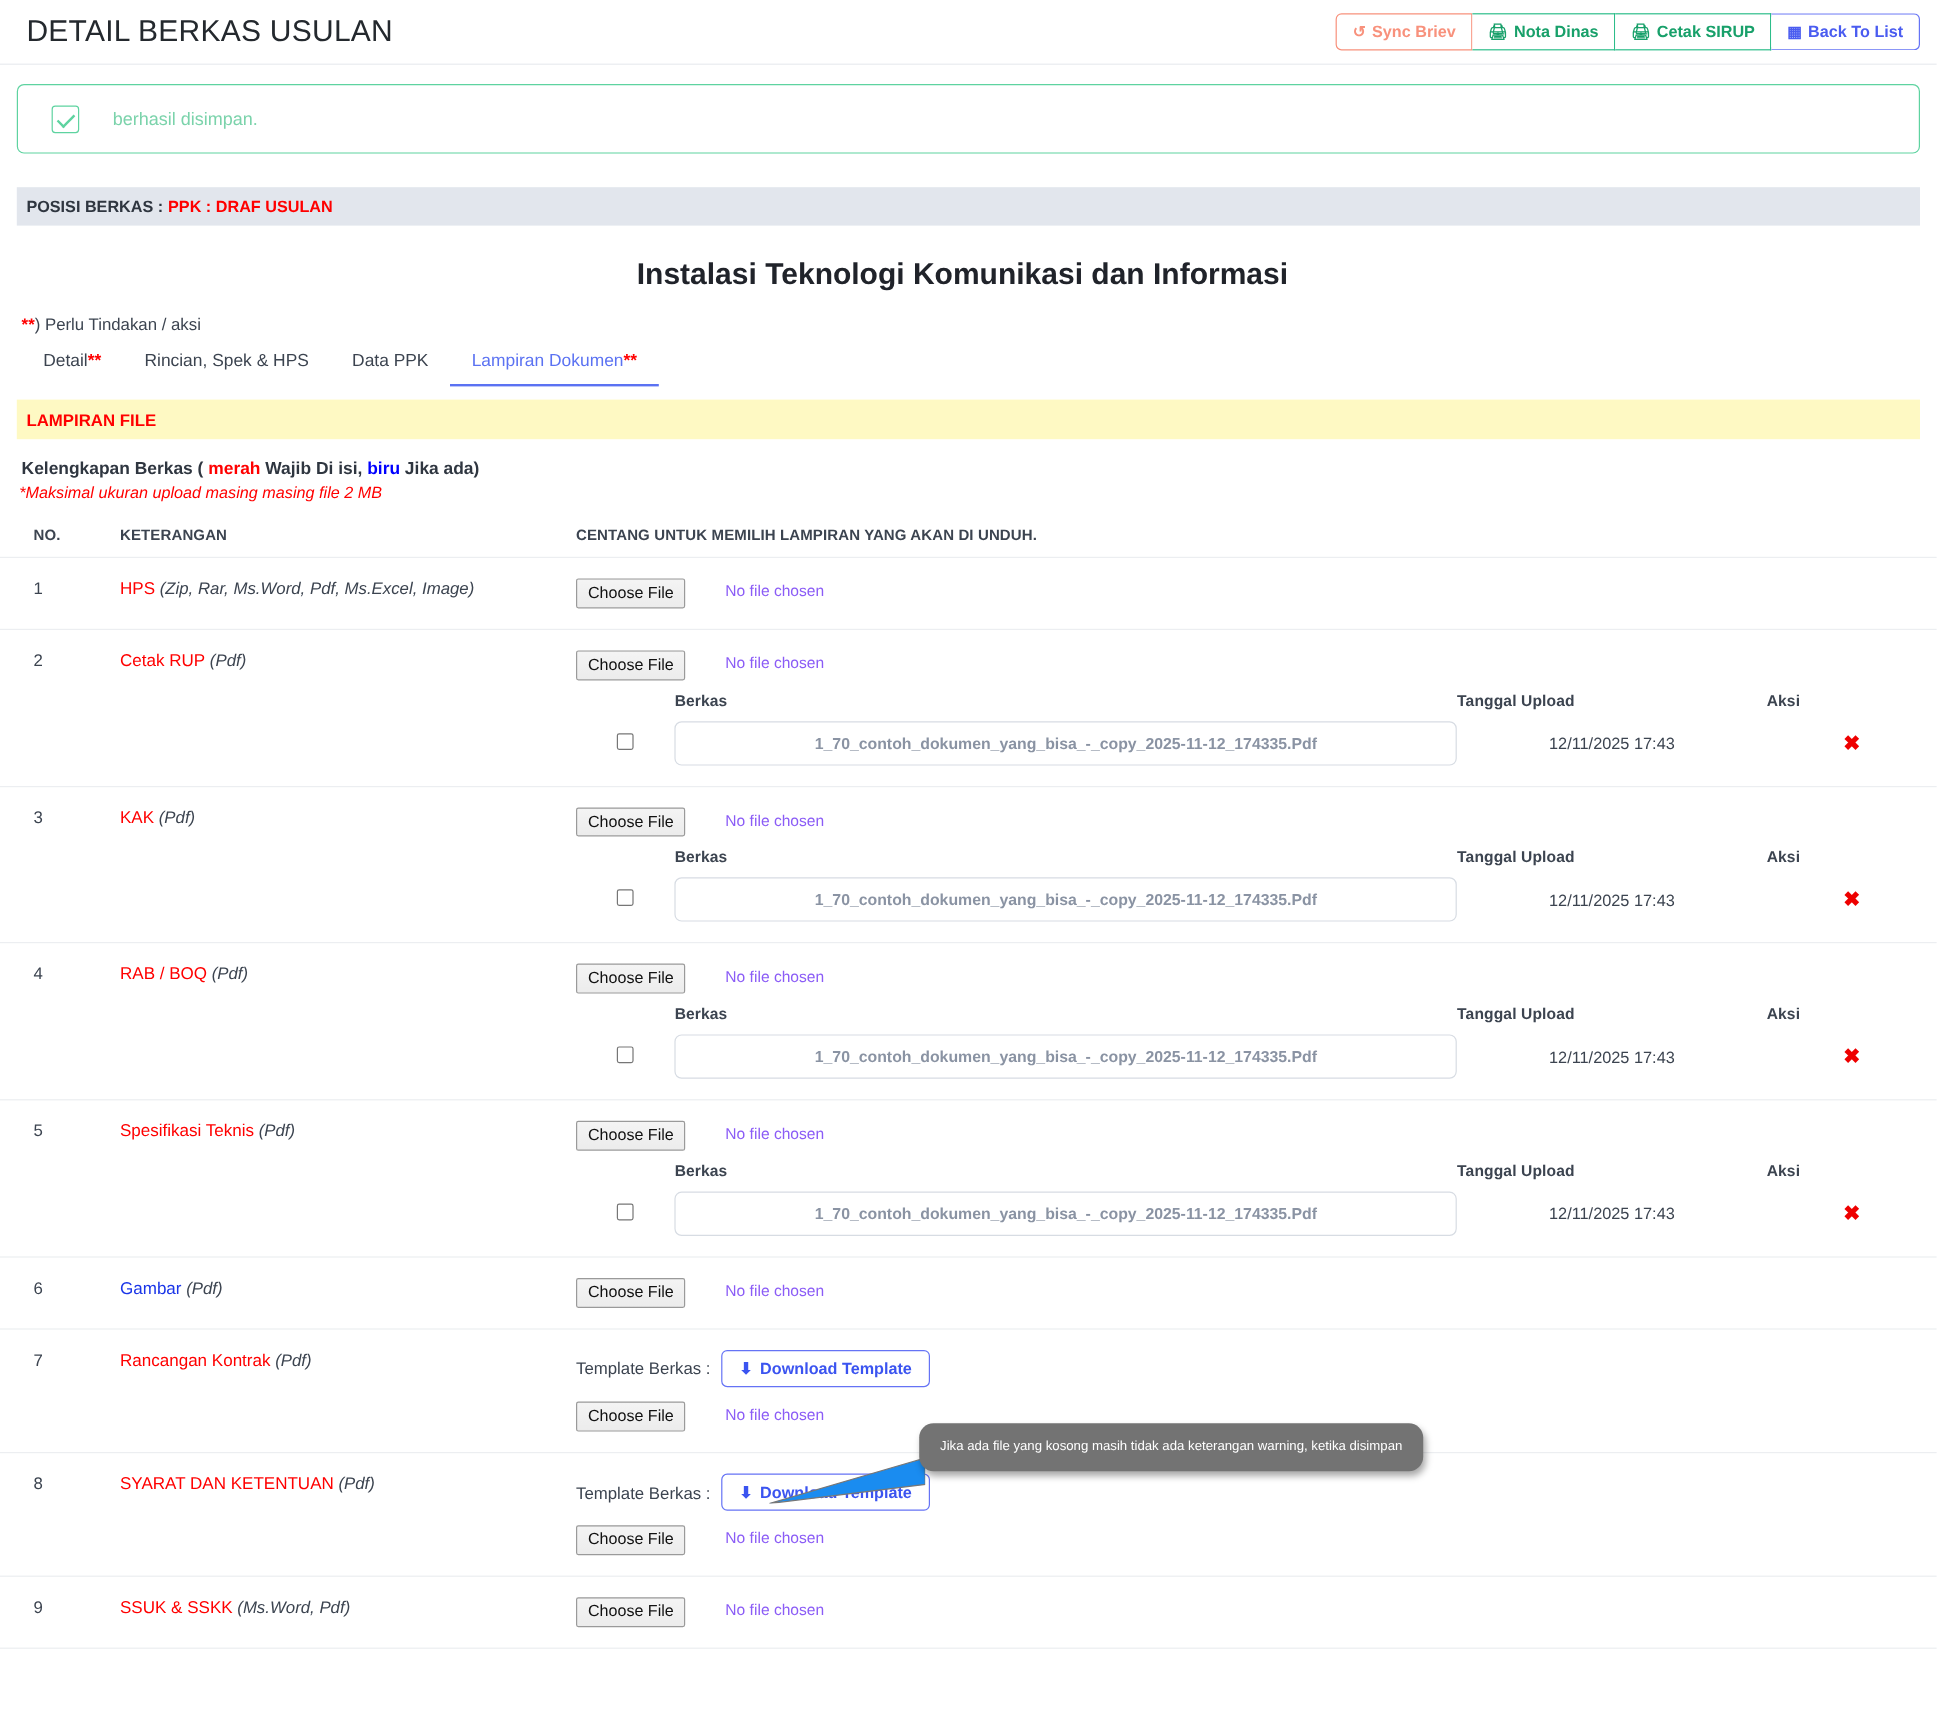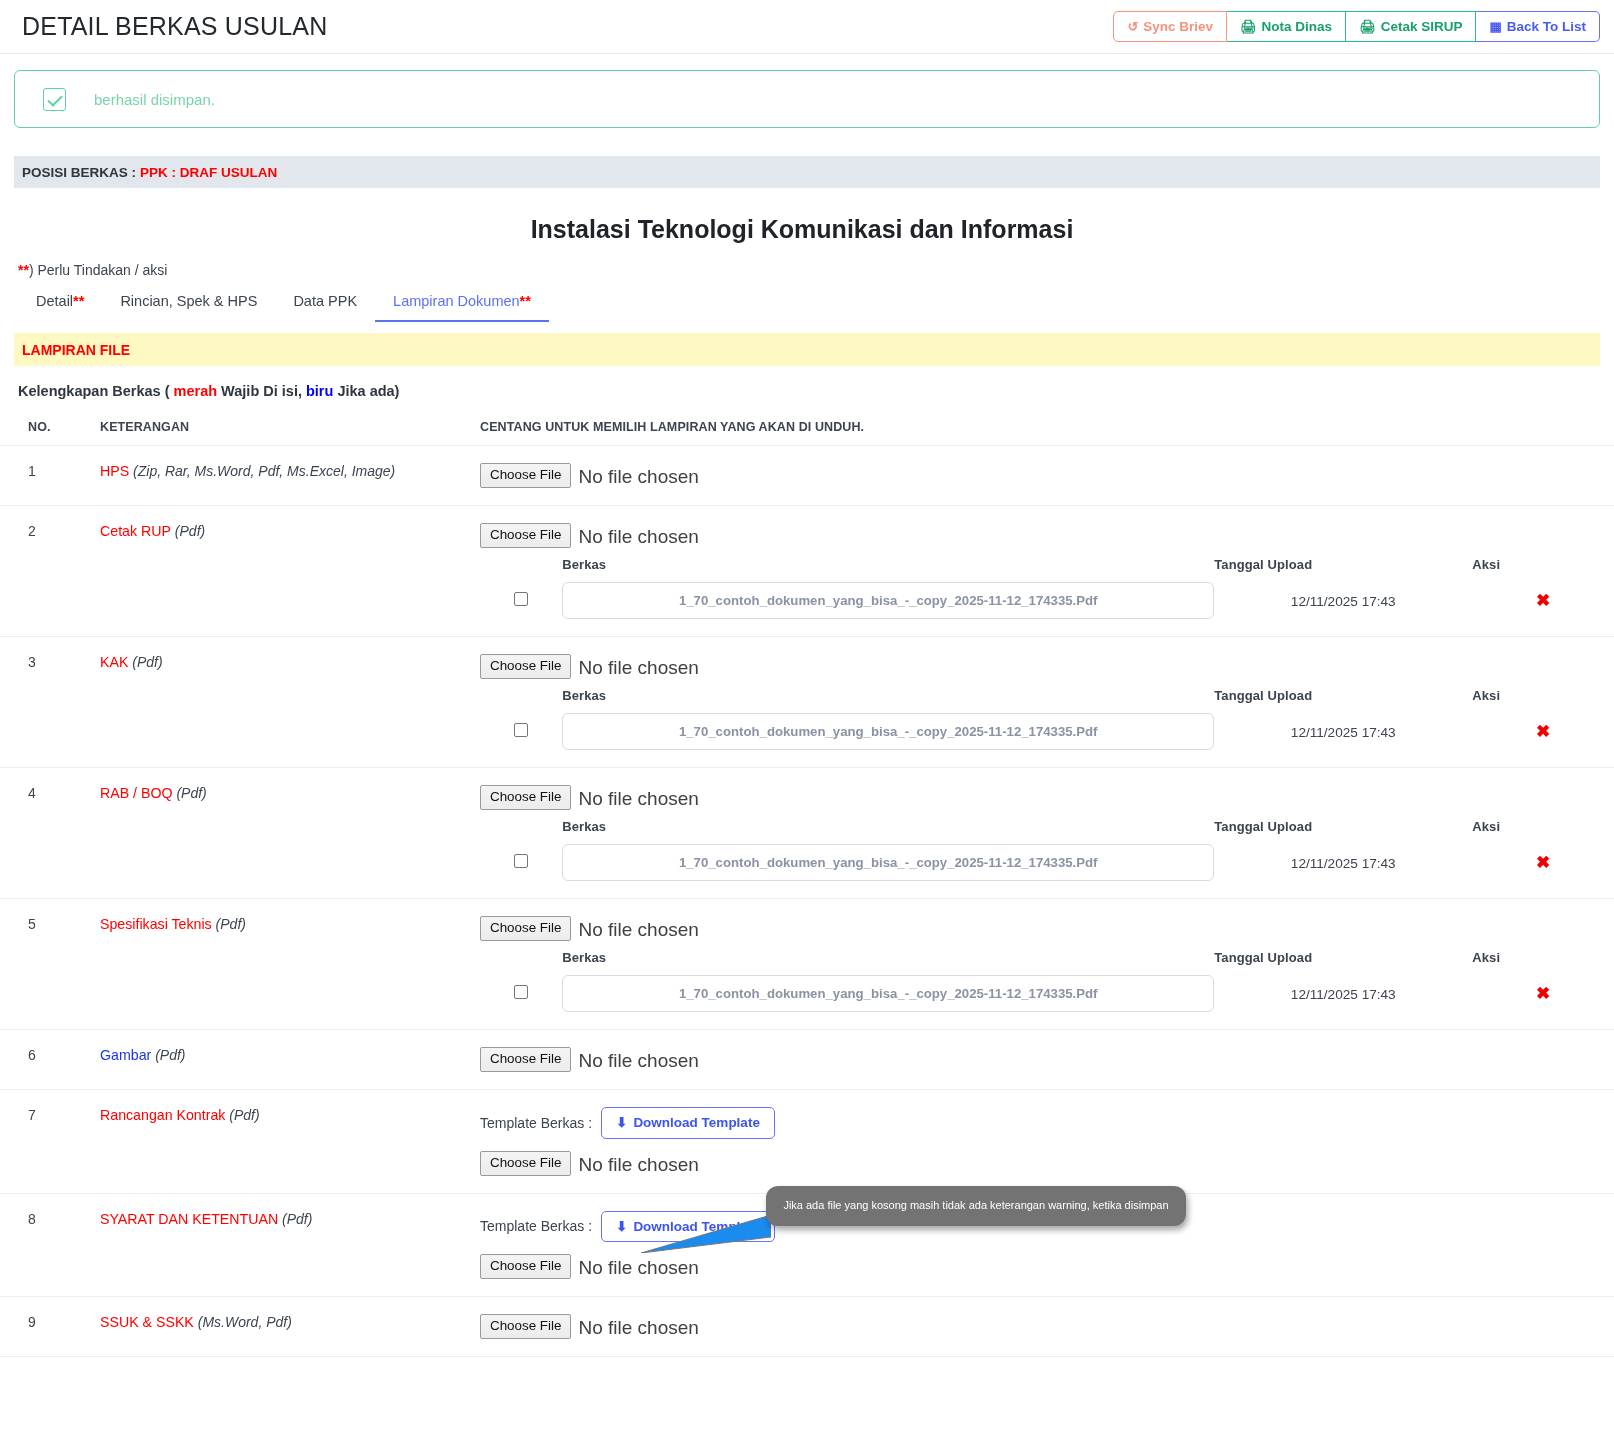--- a/index.html
+++ b/index.html
@@ -199,22 +199,23 @@
     border-radius: 2px;
     padding: 3px 9px;
     font-size: 13.4px;
     color: #111;
     font-family: "Liberation Sans", sans-serif;
     cursor: pointer;
     line-height: 1.25;
   }
   .file-label {
     padding: 3px 0 0 7px;
-    color: #404040;
-    font-size: 19px;
+    color: #8b5cf6;
+    font-size: 13px;
+    margin-left: 26px;
   }
 
   .tmpl-row {
     display: flex;
     align-items: center;
     gap: 9px;
     margin-bottom: 12px;
   }
   .tmpl-label { font-size: 14px; color: #3c4450; }
   .dl-tmpl {
@@ -380,20 +381,21 @@
     </div>
   </div>
 
   <div class="section-bar">
     <span>LAMPIRAN FILE</span>
   </div>
 
   <div class="kelengkapan">
     <span>Kelengkapan Berkas ( </span><span class="r">merah</span><span> Wajib Di isi, </span><span class="b">biru</span><span> Jika ada)</span>
   </div>
+  <div class="maks">*Maksimal ukuran upload masing masing file 2 MB</div>
 
   <table class="files">
     <thead>
       <tr>
         <th class="c-no">NO.</th>
         <th class="c-ket">KETERANGAN</th>
         <th class="c-main">CENTANG UNTUK MEMILIH LAMPIRAN YANG AKAN DI UNDUH.</th>
       </tr>
     </thead>
     <tbody id="rows-body">

